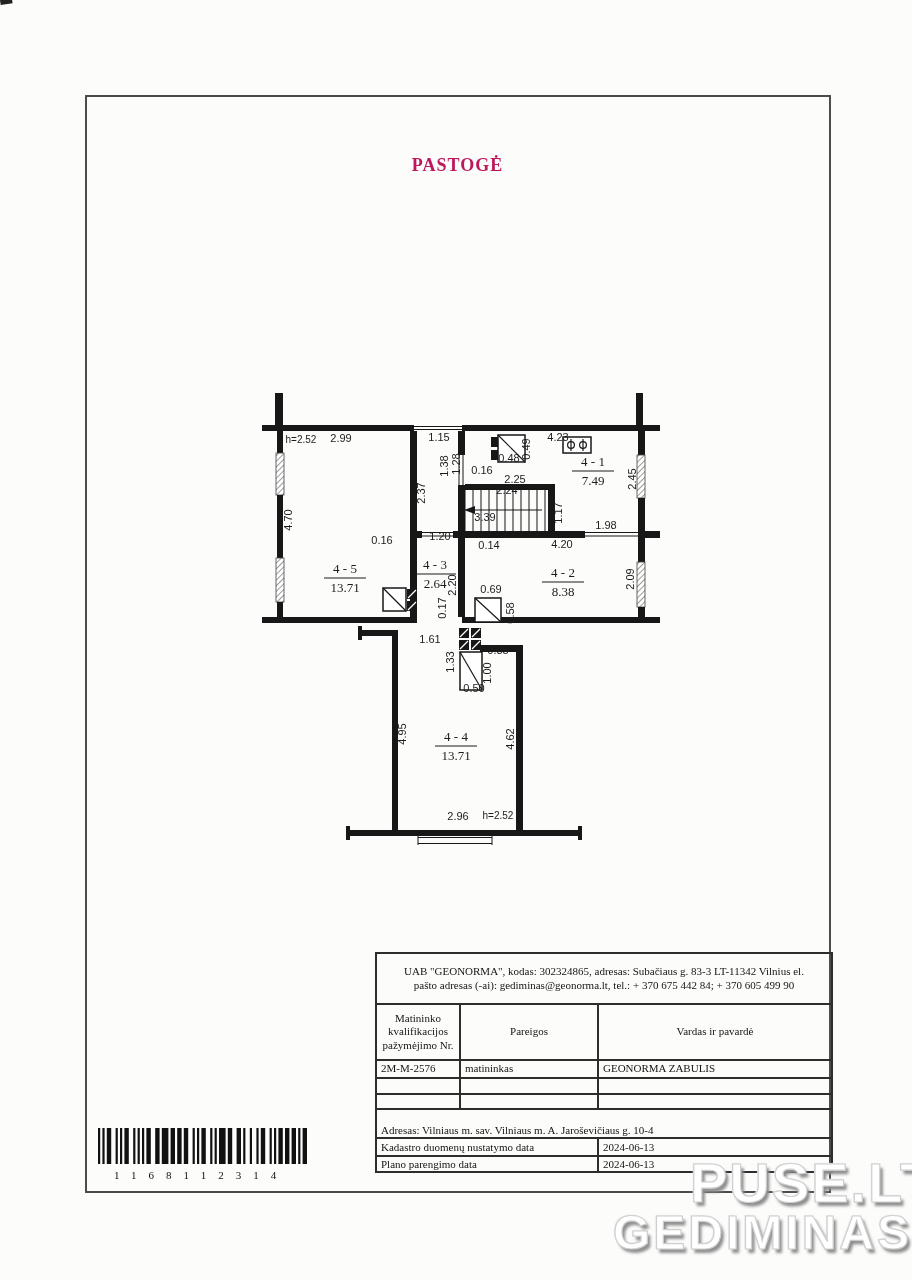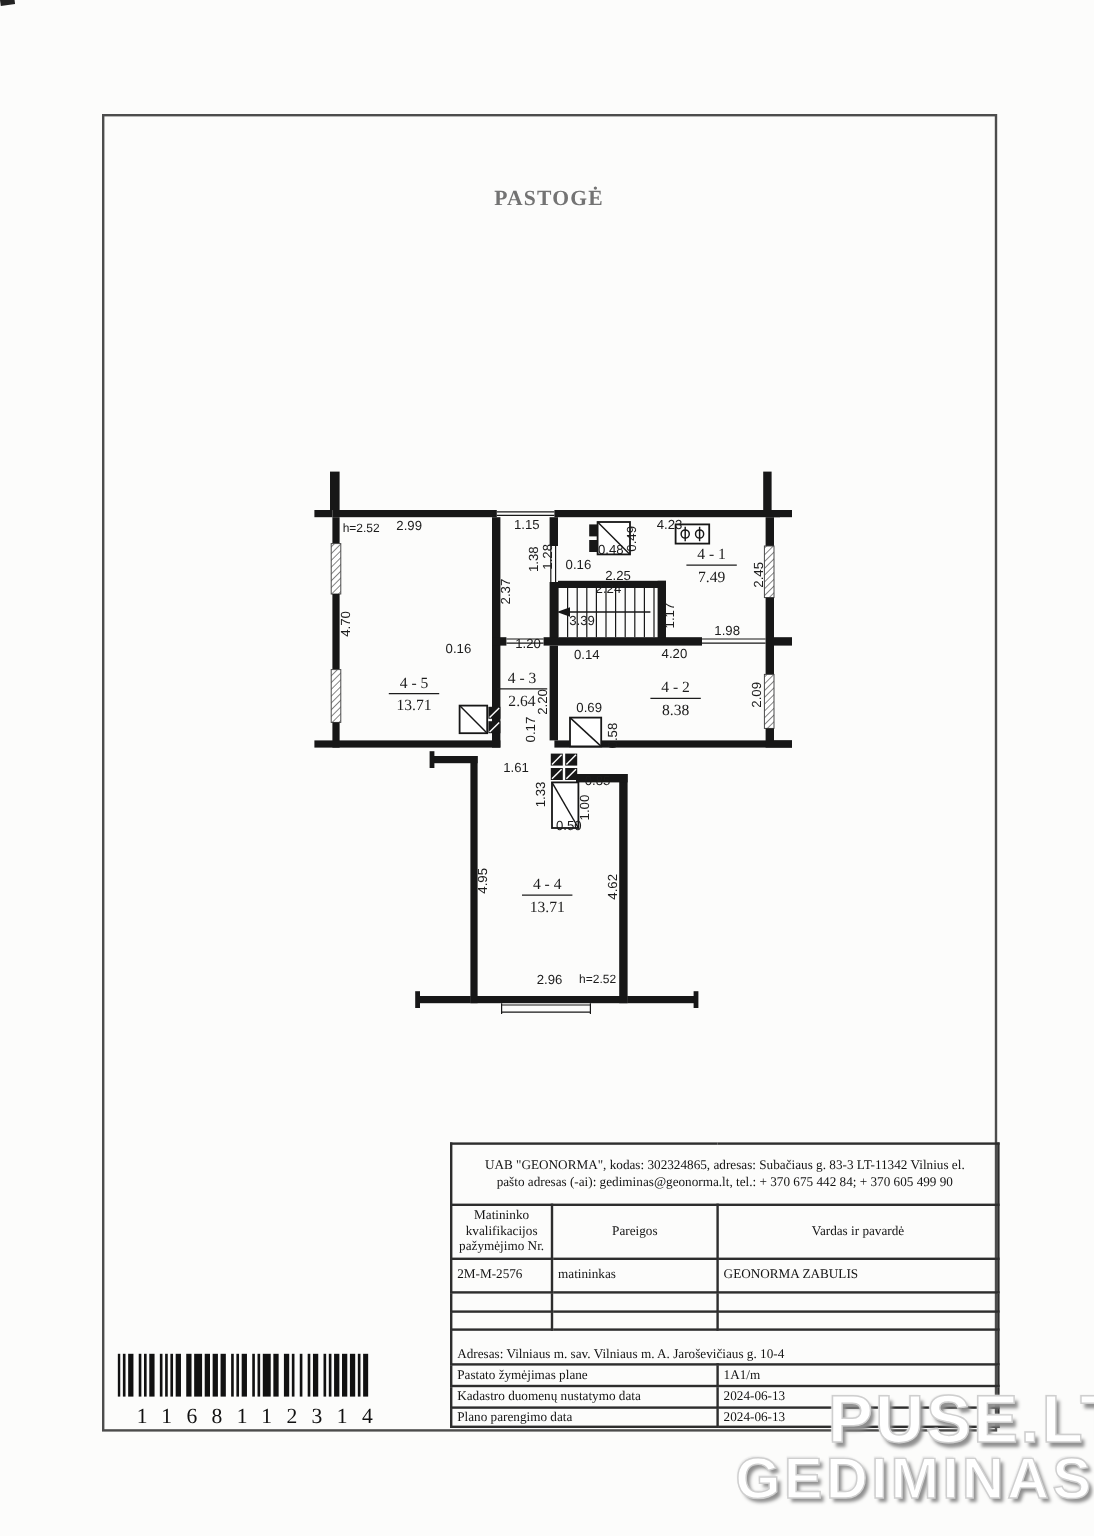--- a/index.html
+++ b/index.html
@@ -4,21 +4,21 @@
 <style>
   html,body{margin:0;padding:0;}
   body{
     width:912px;height:1280px;position:relative;overflow:hidden;
     background:#fcfcfb;font-family:"Liberation Serif",serif;color:#1b1b1b;
   }
   .corner-artifact{position:absolute;left:0;top:0;width:12px;height:5px;background:#222;transform:rotate(-8deg);transform-origin:0 0;}
   .page-border{position:absolute;left:85px;top:95px;width:742px;height:1094px;border:2px solid #4c4c4c;}
   .title{
     position:absolute;left:85px;top:155px;width:745px;text-align:center;
-    font-family:"Liberation Serif",serif;font-weight:bold;font-size:18px;letter-spacing:1px;color:#737373;
+    font-family:"Liberation Serif",serif;font-weight:bold;font-size:18px;letter-spacing:1px;color:#be185d;
   }
   svg.plan{position:absolute;left:255px;top:380px;}
   svg.plan .wall{fill:#171717;}
   svg.plan .thin{stroke:#171717;stroke-width:1;}
   svg.plan .sym{fill:#fff;stroke:#171717;stroke-width:1.5;}
   svg.plan .symline{stroke:#171717;stroke-width:1.2;fill:none;}
   svg.plan .flue{fill:#171717;}
   svg.plan .flueslash{stroke:#fff;stroke-width:1.2;}
   svg.plan text.dim{font:11px "Liberation Sans",sans-serif;fill:#1c1c1c;text-anchor:middle;}
   svg.plan text.dim.small{font-size:10px;}
@@ -27,21 +27,21 @@
   table.doc{
     position:absolute;left:375px;top:952px;width:456px;
     border-collapse:collapse;table-layout:fixed;
     font-family:"Liberation Serif",serif;font-size:11px;color:#141414;
   }
   table.doc td{border:2px solid #2d2d2d;padding:0 4px;line-height:1.2;overflow:hidden;vertical-align:middle;}
   table.doc td.center{text-align:center;}
   table.doc td.top{vertical-align:top;padding-top:14px;}
   .barcode{position:absolute;left:98px;top:1128px;width:215px;}
   .barcode-digits{
-    font-family:"Liberation Serif",serif;font-size:18px;color:#111;
+    font-family:"Liberation Serif",serif;font-size:11px;color:#111;
     letter-spacing:12px;padding-left:16px;margin-top:1px;white-space:nowrap;
   }
   .wm{
     position:absolute;font-family:"Liberation Sans",sans-serif;font-weight:bold;color:#ffffff;
     -webkit-text-stroke:1.2px #cfcfcf;
     text-shadow:3px 4px 3px #8f8f8f,-1px -1px 1px #ececec;
     white-space:nowrap;
   }
   .wm1{left:690px;top:1150px;font-size:56px;letter-spacing:2px;}
   .wm2{left:613px;top:1205px;font-size:48px;letter-spacing:3px;}
@@ -236,46 +236,42 @@
 <table class="doc">
   <colgroup>
       <col style="width:84px">
       <col style="width:138px">
       <col style="width:234px">
     </colgroup>
   <tbody>
       <tr style="height:51px">
     <td colspan="3" class="center" style="padding:2px 26px">UAB "GEONORMA", kodas: 302324865, adresas: Subačiaus g. 83-3 LT-11342 Vilnius el. pašto adresas (-ai): gediminas@geonorma.lt, tel.: + 370 675 442 84; + 370 605 499 90</td>
   </tr>
-  <tr style="height:45px">
+  <tr style="height:56px">
     <td class="center">Matininko kvalifikacijos pažymėjimo Nr.</td>
     <td class="center">Pareigos</td>
     <td class="center">Vardas ir pavardė</td>
   </tr>
-  <tr style="height:28px">
+  <tr style="height:18px">
     <td>2M-M-2576</td>
     <td>matininkas</td>
     <td>GEONORMA ZABULIS</td>
   </tr>
   <tr style="height:16px">
     <td></td>
     <td></td>
     <td></td>
   </tr>
   <tr style="height:15px">
     <td></td>
     <td></td>
     <td></td>
   </tr>
   <tr style="height:28px">
     <td colspan="3" class="top">Adresas: Vilniaus m. sav. Vilniaus m. A. Jaroševičiaus g. 10-4</td>
-  </tr>
-  <tr style="height:18px">
-    <td colspan="2">Pastato žymėjimas plane</td>
-    <td>1A1/m</td>
   </tr>
   <tr style="height:18px">
     <td colspan="2">Kadastro duomenų nustatymo data</td>
     <td>2024-06-13</td>
   </tr>
   <tr style="height:16px">
     <td colspan="2">Plano parengimo data</td>
     <td>2024-06-13</td>
   </tr>
 </tbody>

